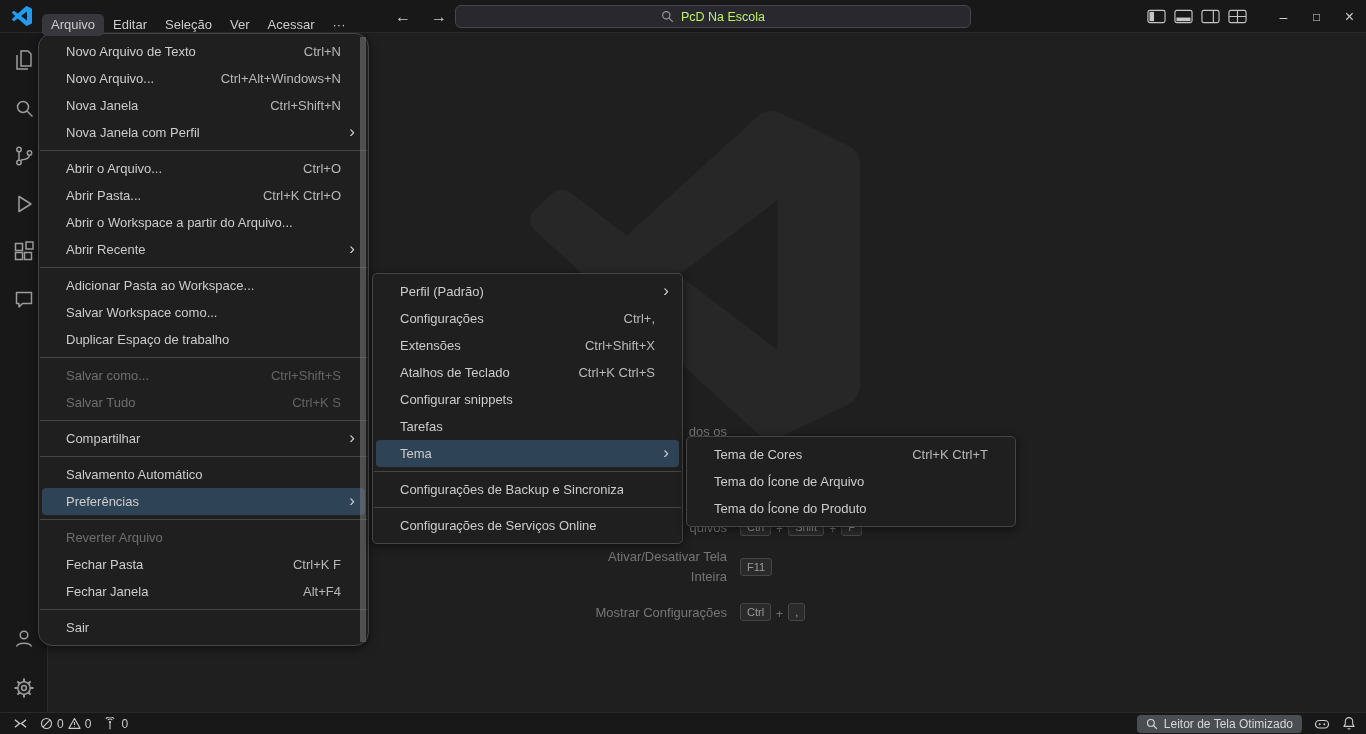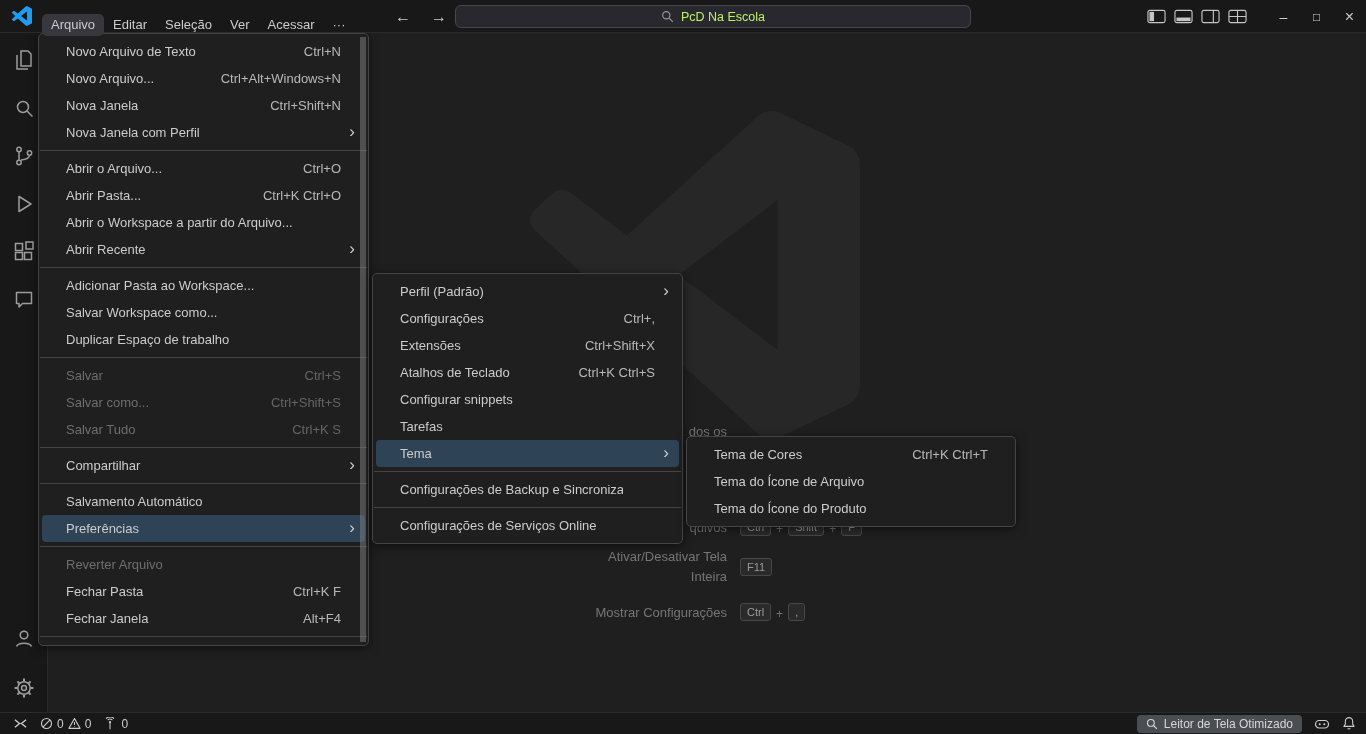--- a/index.html
+++ b/index.html
@@ -45,21 +45,21 @@
          color:#9a9a9a; font-size:11px; line-height:14px; }
   .ksep { color:#6f6f6f; font-size:12px; margin:0 1px; }
   #wm-row1 { top:423px; }
   #wm-row2 { top:518px; }
   #wm-row3 { top:547px; }
   #wm-row4 { top:603px; }
 
   
   .menu { position:absolute; background:#1f1f1f; border:1px solid #454545; border-radius:5px;
           padding:4px 0; box-shadow:0 2px 10px rgba(0,0,0,.55); font-size:13px; }
-  #file-menu { left:38px; top:33px; width:331px; z-index:30; }
+  #file-menu { left:38px; top:33px; width:331px; z-index:30;border-radius:14px; }
   #preferences-menu { left:372px; top:273px; width:311px; z-index:31; }
   #theme-menu { left:686px; top:436px; width:330px; z-index:32; }
   .menu-item { height:27px; margin:0 3px; padding:0 24px; border-radius:4px; display:flex; align-items:center;
                position:relative; color:#cccccc; white-space:nowrap; }
   .menu-item.selected { background:var(--sel,#2f4356); }
   .menu-item.disabled .mi-label, .menu-item.disabled .mi-shortcut { color:#6e6e6e; }
   .mi-label { flex:1; overflow:hidden; }
   .mi-shortcut { margin-left:32px; opacity:.88; }
   .mi-arrow { position:absolute; right:6px; top:0; height:27px; line-height:25px; font-size:17px; color:#cccccc; width:14px; text-align:center; }
   .menu-item.separator { height:1px; background:#454545; margin:4px 1px; padding:0; border-radius:0; pointer-events:none; }
@@ -305,25 +305,20 @@
         <span class="mi-shortcut"></span>
         <span class="mi-arrow"></span>
       </div>
 
       <div class="menu-item separator">
         
         
         
       </div>
 
-      <div class="menu-item disabled">
-        <span class="mi-label">Salvar</span>
-        <span class="mi-shortcut">Ctrl+S</span>
-        <span class="mi-arrow"></span>
-      </div>
 
       <div class="menu-item disabled">
         <span class="mi-label">Salvar como...</span>
         <span class="mi-shortcut">Ctrl+Shift+S</span>
         <span class="mi-arrow"></span>
       </div>
 
       <div class="menu-item disabled">
         <span class="mi-label">Salvar Tudo</span>
         <span class="mi-shortcut">Ctrl+K S</span>
@@ -384,20 +379,25 @@
         <span class="mi-shortcut">Alt+F4</span>
         <span class="mi-arrow"></span>
       </div>
 
       <div class="menu-item separator">
         
         
         
       </div>
 
+      <div class="menu-item">
+        <span class="mi-label">Sair</span>
+        <span class="mi-shortcut"></span>
+        <span class="mi-arrow"></span>
+      </div>
     </div>
   <div class="menu-scrollbar"></div>
 </div>
 
 <div class="menu" id="preferences-menu">
   <div>
 
       <div class="menu-item has-submenu">
         <span class="mi-label">Perfil (Padrão)</span>
         <span class="mi-shortcut"></span>

